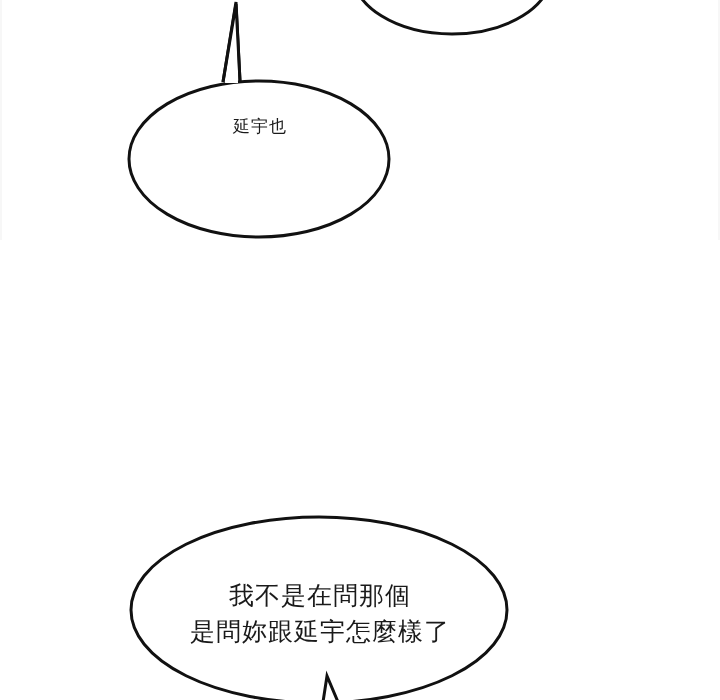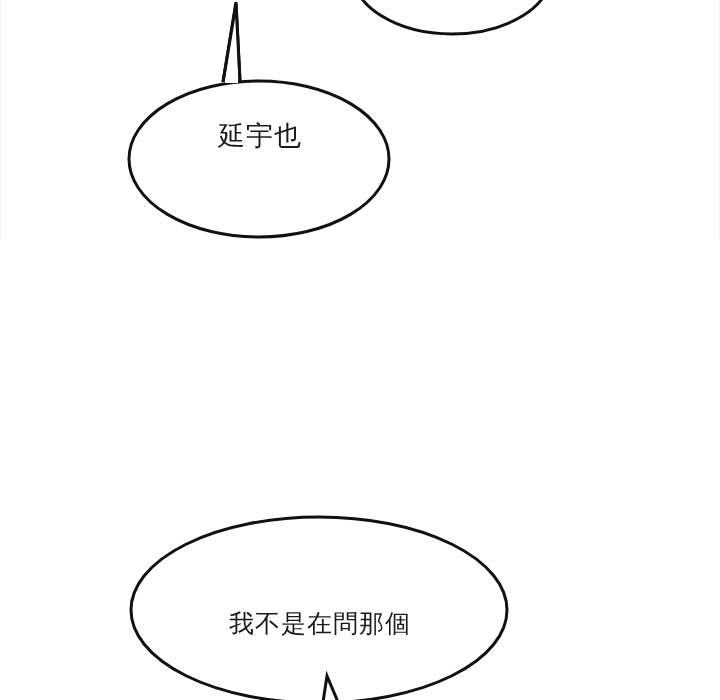--- a/index.html
+++ b/index.html
@@ -36,32 +36,31 @@
       font-family: "DejaVu Sans", sans-serif;
       font-weight: 400;
       letter-spacing: 1px;
       white-space: nowrap;
     }
     .bubble-text .line {
       display: block;
     }
     #text-1 {
       left: 160px;
-      top: 118px;
+      top: 108px;
       width: 200px;
-      font-size: 27px;
+      font-size: 17px;
       line-height: 36px;
     }
     #text-2 {
       left: 150px;
       top: 578px;
       width: 340px;
       font-size: 25px;
       line-height: 36px;
-      margin-top: 28px;
     }
   </style>
 </head>
 <body>
 
 <div class="canvas">
   <div class="panel-edge"></div>
 
   <svg class="bubbles" width="720" height="700" viewBox="0 0 720 700">
 
@@ -85,14 +84,15 @@
       <path d="M 323 702 L 327 676 L 338 702" fill="none" stroke="#111111" stroke-width="3" stroke-linejoin="miter"></path>
     </g>
   </svg>
 
   <div class="bubble-text" id="text-1">
     <span class="line">延宇也</span>
   </div>
 
   <div class="bubble-text" id="text-2">
     <span class="line">我不是在問那個</span>
+    <span class="line">是問妳跟延宇怎麼樣了</span>
   </div>
 </div>
 
 </body></html>

